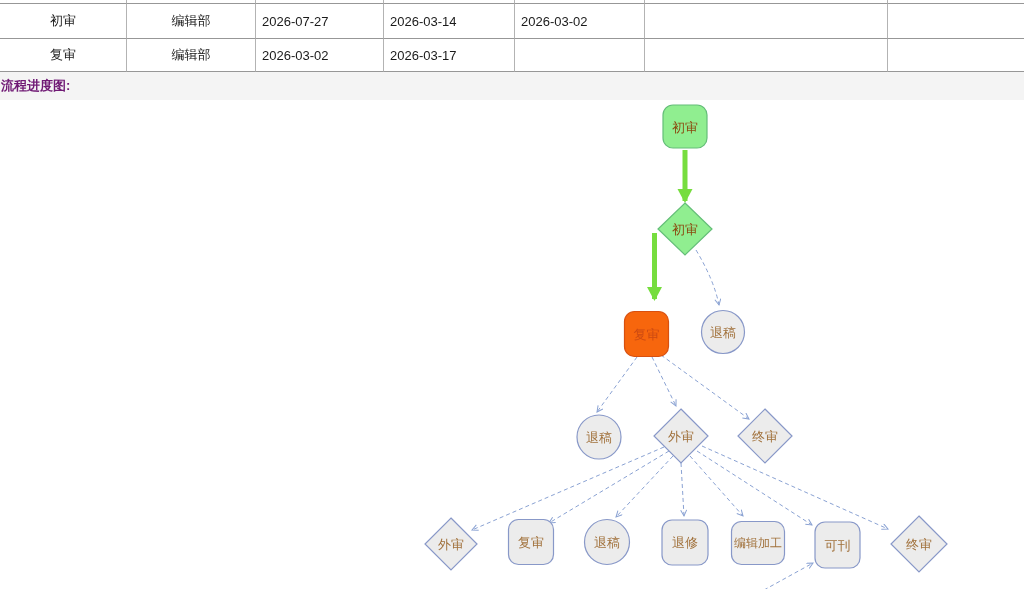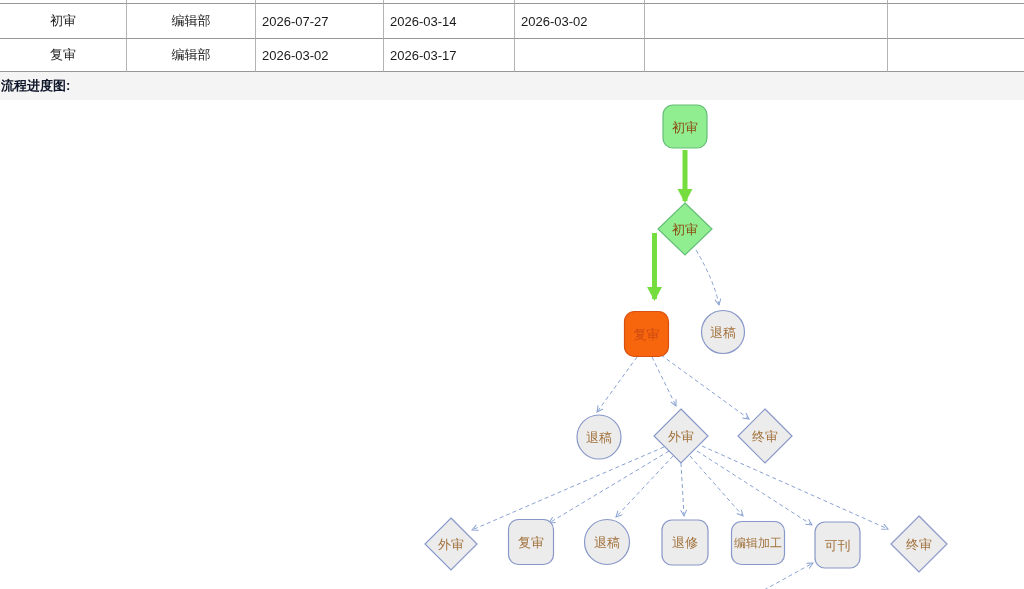--- a/index.html
+++ b/index.html
@@ -31,21 +31,21 @@
   .review-table .r2{height:33px;}
   .review-table .center{justify-content:center;}
   .review-table .left{padding-left:6px;justify-content:flex-start;}
   
   .section-band{
     position:absolute;left:0;top:72px;width:1024px;height:28px;
     background:#f4f4f4;
     display:flex;align-items:center;
   }
   .section-band .label{
-    font-size:13px;font-weight:bold;color:#0f172a;padding-left:1px;
+    font-size:13px;font-weight:bold;color:#701a75;padding-left:1px;
   }
   
   .flow-svg{position:absolute;left:0;top:0;width:1024px;height:589px;}
   .node-shape{stroke-width:1.2px;}
   .n-done{fill:#90ee90;stroke:#64be78;}
   .n-current{fill:#f7660d;stroke:#d8500f;}
   .n-pending{fill:#ececec;stroke:#8898c8;}
   .node-label{
     font-size:13px;text-anchor:middle;
     font-family:"Liberation Sans","DejaVu Sans",sans-serif;

